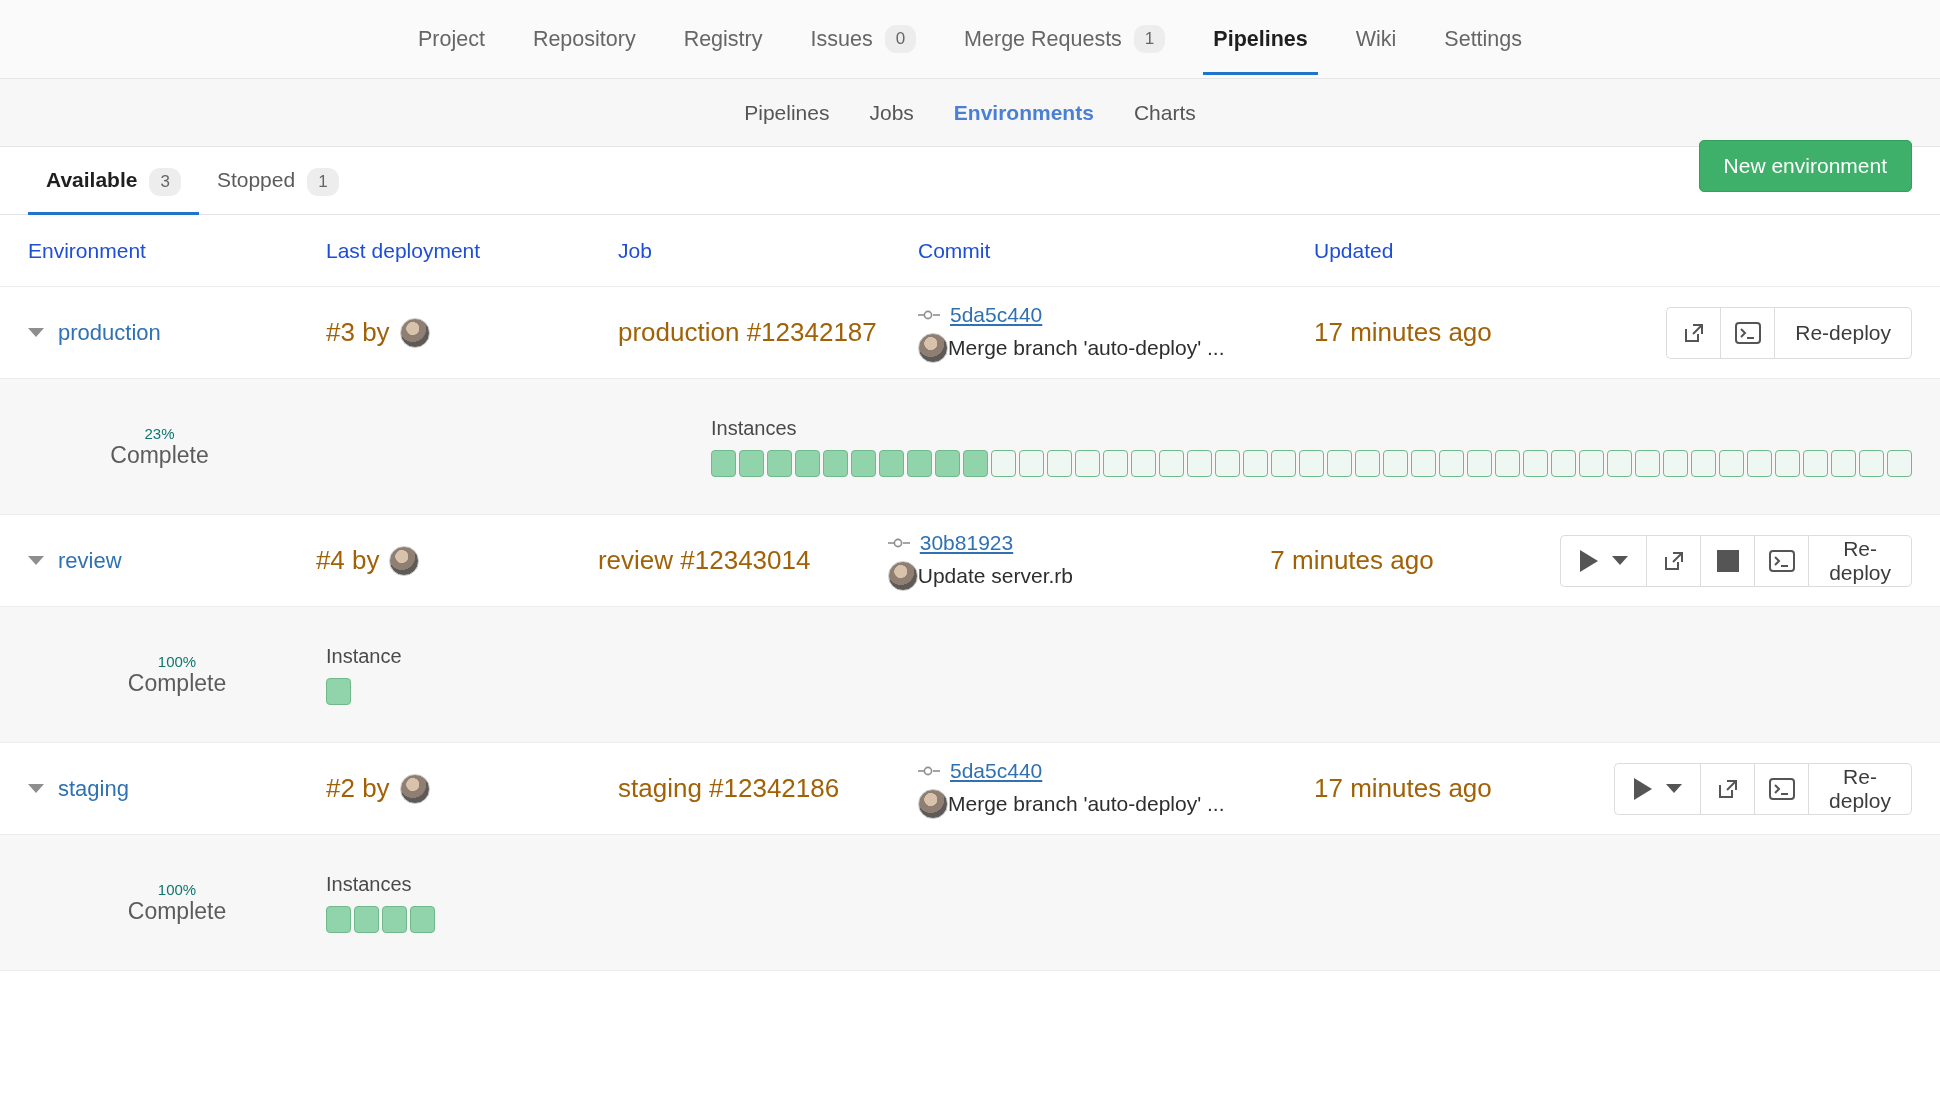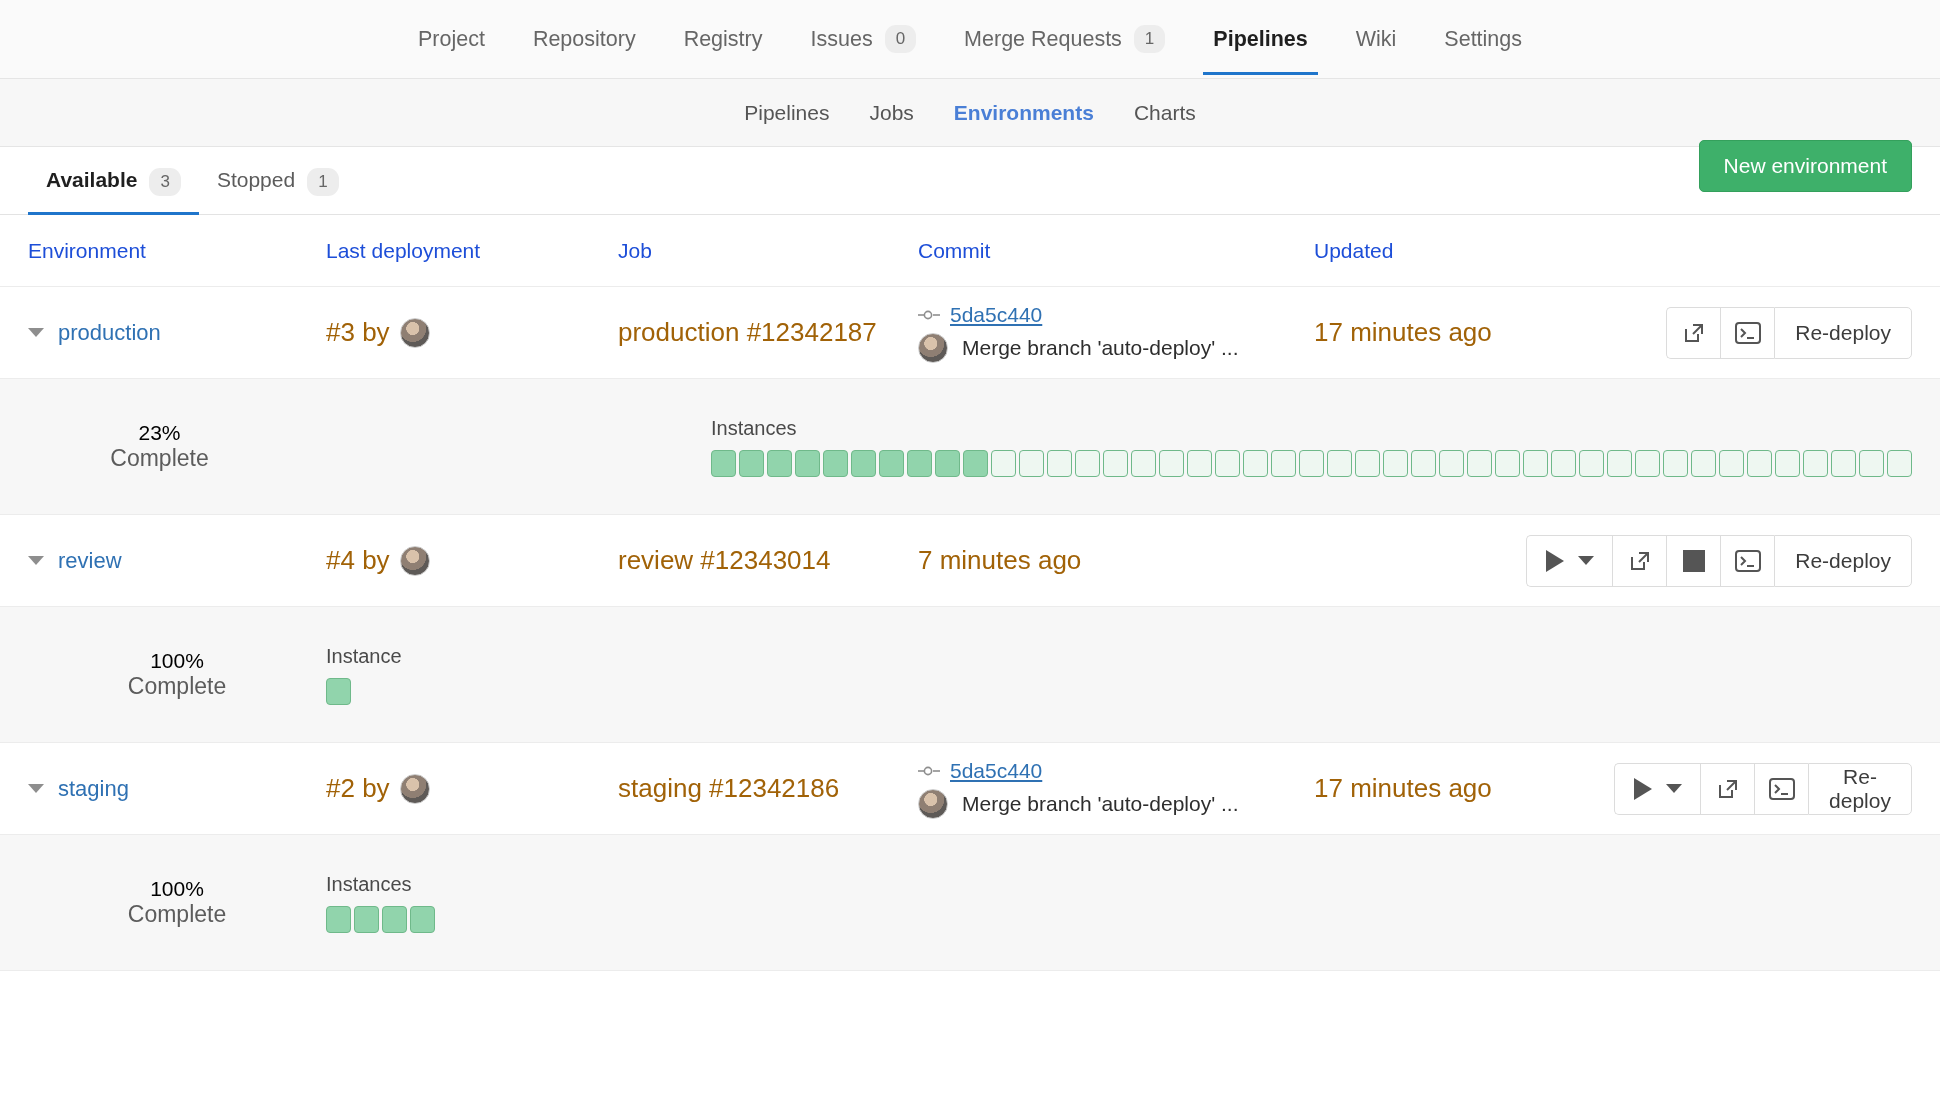--- a/index.html
+++ b/index.html
@@ -118,21 +118,21 @@
 
   .avatar {
     width: 30px; height: 30px; border-radius: 50%;
     background: radial-gradient(circle at 42% 34%, #d9c2ab 0 26%, #8f7f73 27% 54%, #5e5a57 55% 100%);
     border: 1px solid #ccc; flex: none; display: inline-block;
   }
   .avatar.sm { width: 30px; height: 30px; }
 
   .commit-line1 { display: flex; align-items: center; gap: 10px; margin-bottom: 6px; }
   .commit-sha { color: #2f71b3; font-size: 21px; cursor: pointer; text-decoration: underline; }
-  .commit-line2 { display: flex; align-items: center; gap: 14px; }
+  .commit-line2 { display: flex; align-items: center; gap: 0; }
   .commit-msg { font-size: 21px; color: #2e2e2e; }
 
   
   .btn-group { display: flex; }
   .gbtn {
     background: #fff; border: 1px solid #dcdcdc;
     border-right: none; height: 52px;
     min-width: 54px; padding: 0 12px;
     display: flex; align-items: center; justify-content: center;
     cursor: pointer; font-size: 21px; color: #3c3c3c;
@@ -156,21 +156,21 @@
   .sq-stop { width: 22px; height: 22px; background: #555; }
 
   
   .detail {
     display: flex; align-items: center;
     background: #f7f7f7;
     border-bottom: 1px solid #ececec;
     min-height: 136px; padding: 0 28px;
   }
   .detail-pct { width: 298px; text-align: center; }
-  .pct-num { font-size: 21px; color: #000000; }
+  .pct-num { font-size: 15px; color: #0f766e; }
   .pct-lbl { font-size: 23px; color: #5c5c5c; margin-top: 0; }
   .detail-inst { flex: 1; display: flex; flex-direction: column; }
   .inst-label { font-size: 20px; color: #4a4a4a; margin-bottom: 10px; }
   .inst-boxes { display: flex; gap: 3px; flex-wrap: nowrap; }
   .inst {
     width: 25px; height: 27px; border-radius: 4px;
     border: 1px solid #6fb98a; background: #eef7f1;
   }
   .inst.on { background: #91d4ac; }
   .align-left { align-items: flex-start; padding-left: 420px; }
@@ -348,20 +348,34 @@
       <span class="chevron-down"></span>
       <span class="env-link">review</span>
     </div>
     <div class="col-dep">
       <span class="cell-text">#4 by</span>
       <span class="avatar"></span>
     </div>
     <div class="col-job">
       <span class="cell-text">review #12343014</span>
     </div>
+    <div class="col-commit">
+      <div class="commit-line1">
+        <svg width="22" height="12" viewBox="0 0 22 12">
+          <line x1="0" y1="6" x2="6" y2="6" stroke="#8e8e8e" stroke-width="1.6"></line>
+          <circle cx="10" cy="6" r="3.6" fill="none" stroke="#8e8e8e" stroke-width="1.6"></circle>
+          <line x1="15" y1="6" x2="22" y2="6" stroke="#8e8e8e" stroke-width="1.6"></line>
+        </svg>
+        <span class="commit-sha">30b81923</span>
+      </div>
+      <div class="commit-line2">
+        <span class="avatar sm"></span>
+        <span class="commit-msg">Update server.rb</span>
+      </div>
+    </div>
     <div class="col-upd">
       <span class="cell-text">7 minutes ago</span>
     </div>
     <div class="col-act">
       <div class="btn-group">
         <div class="gbtn play-dd">
           <span class="tri-play"></span>
           <span class="tri-dd"></span>
         </div>
         <div class="gbtn">

